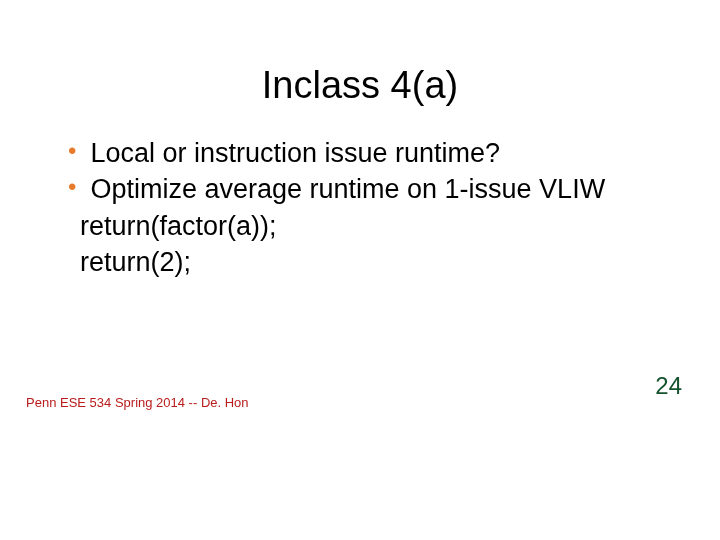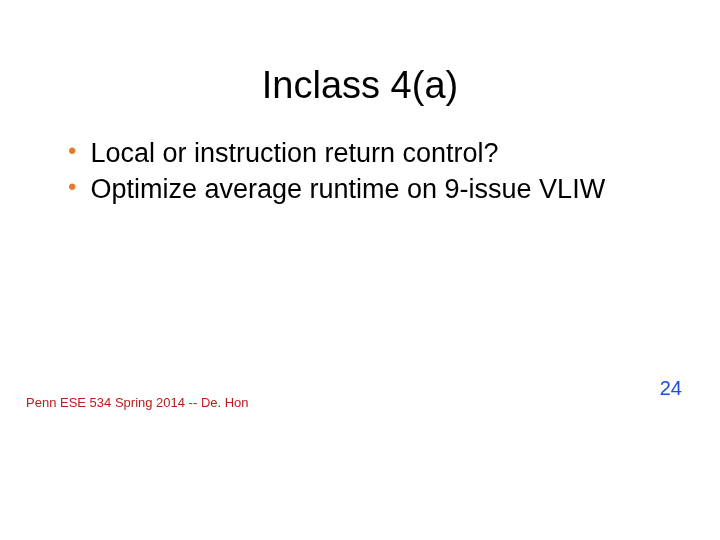--- a/index.html
+++ b/index.html
@@ -52,40 +52,42 @@
     position: absolute;
     left: 26px;
     bottom: 30px;
     font-size: 13px;
     color: #b91c1c;
   }
   .pagenum {
     position: absolute;
     right: 38px;
     bottom: 40px;
-    font-size: 20px;
-    color: #1d4ed8;
+    font-size: 24px;
+    color: #14532d;
   }
 </style>
 </head>
 <body>
 
 <div class="slide">
 
   <h1 class="title">Inclass 4(a)</h1>
 
   <div class="content">
     <ul>
       <li>
         <span class="bullet-dot">•</span>
-        <span>Local or instruction return control?</span>
+        <span>Local or instruction issue runtime?</span>
       </li>
       <li>
         <span class="bullet-dot">•</span>
-        <span>Optimize average runtime on 9-issue VLIW</span>
+        <span>Optimize average runtime on 1-issue VLIW</span>
       </li>
     </ul>
+    <span class="code-line indent">return(factor(a));</span>
+    <span class="code-line indent">return(2);</span>
   </div>
 
   <div class="footer">Penn ESE 534 Spring 2014 -- De. Hon</div>
   <div class="pagenum">24</div>
 
 </div>
 
 </body></html>

